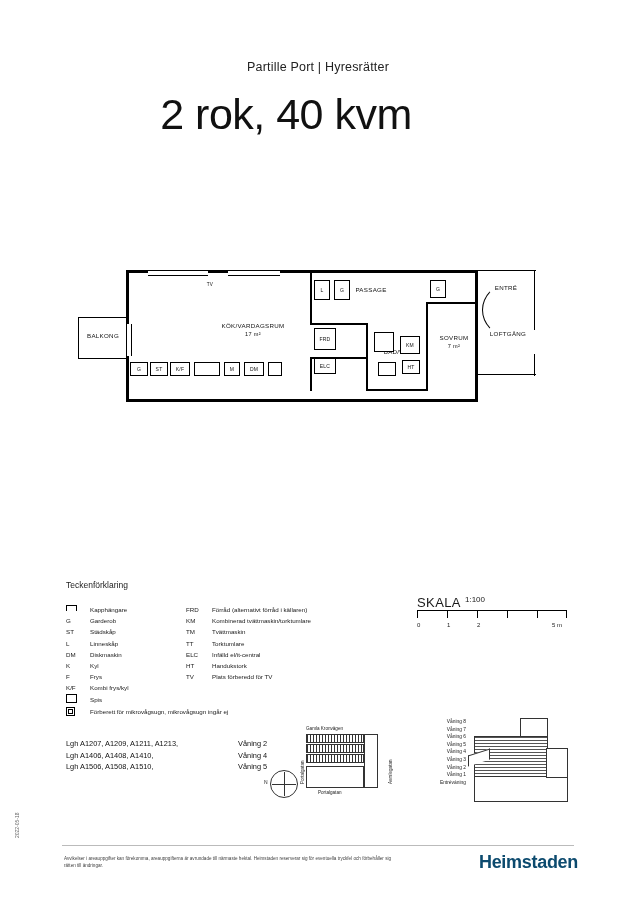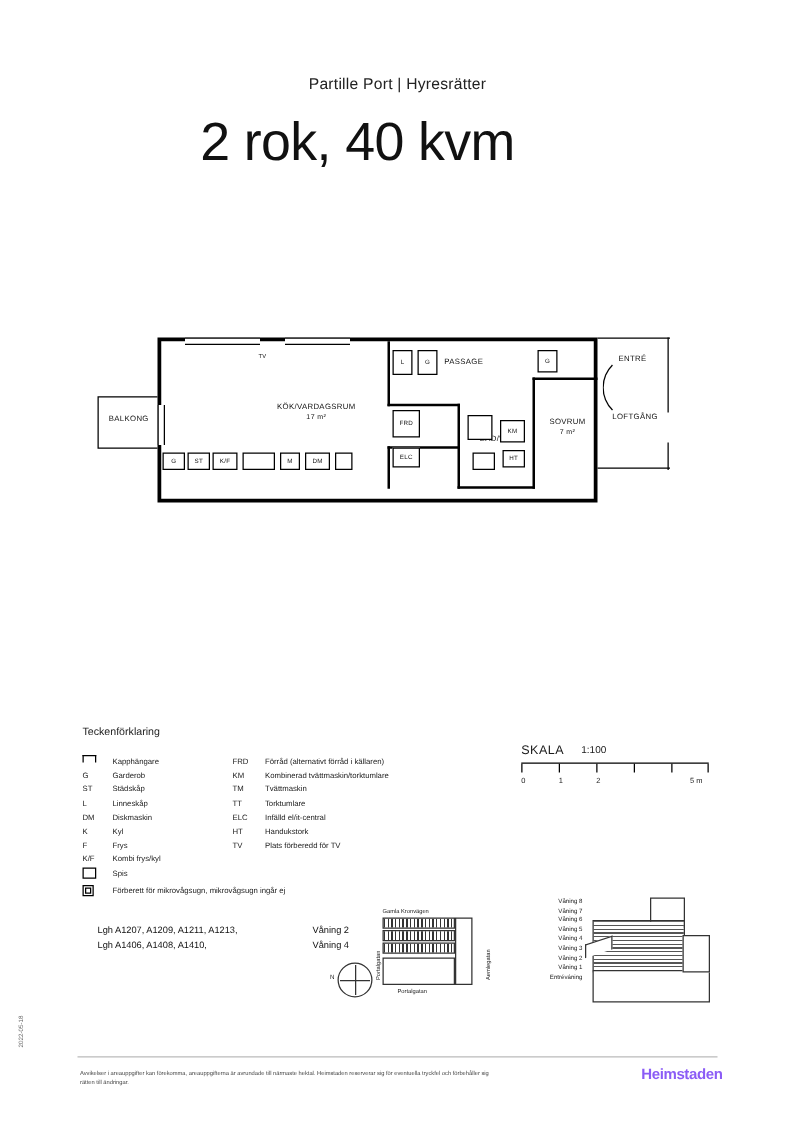--- a/index.html
+++ b/index.html
@@ -27,30 +27,30 @@
   .legend .row{display:flex;}
   .legend .k{width:24px;flex:0 0 24px;}
   .legend .v{flex:1;}
   .col2{position:absolute;left:186px;top:604px;width:220px;font-size:6.2px;line-height:11.2px;}
   .col2 .k{width:26px;flex:0 0 26px;}
   .hookicon{display:inline-block;width:9px;height:5px;border:1px solid #000;border-bottom:none;position:relative;top:-1px;}
   .mbox{display:inline-block;width:7px;height:7px;border:1px solid #000;position:relative;top:1px;}
   .mbox:after{content:"";position:absolute;left:1px;top:1px;width:5px;height:5px;border:1px solid #000;box-sizing:border-box;}
 
   
-  .skala-lbl{position:absolute;left:417px;top:595px;font-size:10px;letter-spacing:.4px;}
+  .skala-lbl{position:absolute;left:417px;top:595px;font-size:13px;letter-spacing:.4px;}
   .skala-val{position:absolute;left:465px;top:595px;font-size:8px;}
   .scalebar{position:absolute;left:417px;top:610px;width:150px;height:12px;border-top:1px solid #000;}
   .scalebar i{position:absolute;top:0;width:1px;height:7px;background:#000;}
   .scalenum{position:absolute;top:622px;font-size:6px;}
 
   
   .aptlist{position:absolute;left:66px;top:738px;font-size:7.4px;line-height:11.6px;color:#111;}
   .aptlist .ln{display:flex;}
-  .aptlist .a{width:172px;flex:0 0 172px;margin-left:12px;}
+  .aptlist .a{width:172px;flex:0 0 172px;}
   .aptlist .b{flex:1;}
 
   
   .sitemap{position:absolute;left:268px;top:726px;width:140px;height:80px;}
   .sm-txt{position:absolute;font-size:4.6px;color:#222;}
   .sm-rot{transform:rotate(-90deg);transform-origin:left top;}
   .bldg{position:absolute;background:#fff;border:.8px solid #333;}
   .hatch{position:absolute;background:repeating-linear-gradient(90deg,#333 0 1px,#fff 1px 3px);border:.8px solid #333;}
   .compass{position:absolute;left:2px;top:44px;width:26px;height:26px;border:1px solid #333;border-radius:50%;}
   .compass:before{content:"";position:absolute;left:50%;top:1px;width:1px;height:24px;background:#333;}
@@ -59,21 +59,21 @@
 
   
   .elev{position:absolute;left:432px;top:718px;width:140px;height:92px;}
   .fl-list{position:absolute;left:0;top:0;font-size:4.9px;line-height:7.6px;color:#222;text-align:right;width:34px;}
   .ebox{position:absolute;border:.8px solid #333;background:#fff;}
   .ehatch{position:absolute;border:.8px solid #333;background:repeating-linear-gradient(180deg,#555 0 1px,#fff 1px 3px);}
 
   
   .foot-rule{position:absolute;left:62px;top:845px;width:512px;height:1px;background:#bbb;}
   .disclaimer{position:absolute;left:64px;top:855px;width:330px;font-size:4.6px;line-height:7px;color:#444;}
-  .brand{position:absolute;right:58px;top:852px;font-size:12px;font-weight:700;color:#8b5cf6;letter-spacing:-0.3px;}
+  .brand{position:absolute;right:58px;top:852px;font-size:18px;font-weight:700;color:#0c4a6e;letter-spacing:-0.3px;}
   .sidecode{position:absolute;left:14px;top:838px;font-size:5px;color:#666;transform:rotate(-90deg);transform-origin:left top;white-space:nowrap;}
 </style>
 </head>
 <body>
 
 <div class="page">
 
   <div class="hdr-sub">Partille Port | Hyresrätter</div>
   <div class="hdr-title">2 rok, 40 kvm</div>
 
@@ -227,20 +227,24 @@
   <div class="scalenum" style="left:552px;">5 m</div>
 
   <div class="aptlist">
     <div class="ln">
         <div class="a">Lgh A1207, A1209, A1211, A1213,</div>
         <div class="b">Våning 2</div>
       </div>
     <div class="ln">
         <div class="a">Lgh A1406, A1408, A1410,</div>
         <div class="b">Våning 4</div>
+      </div>
+    <div class="ln">
+        <div class="a">Lgh A1506, A1508, A1510,</div>
+        <div class="b">Våning 5</div>
       </div>
   </div>
 
   <div class="sitemap">
     <div class="sm-txt" style="left:38px;top:0px;">Gamla Kronvägen</div>
     <div class="sm-txt sm-rot" style="left:32px;top:58px;">Portalgatan</div>
     <div class="sm-txt" style="left:50px;top:64px;">Portalgatan</div>
     <div class="sm-txt sm-rot" style="left:120px;top:58px;">Aemlegatan</div>
 
     <div class="hatch" style="left:38px;top:8px;width:56px;height:7px;"></div>

